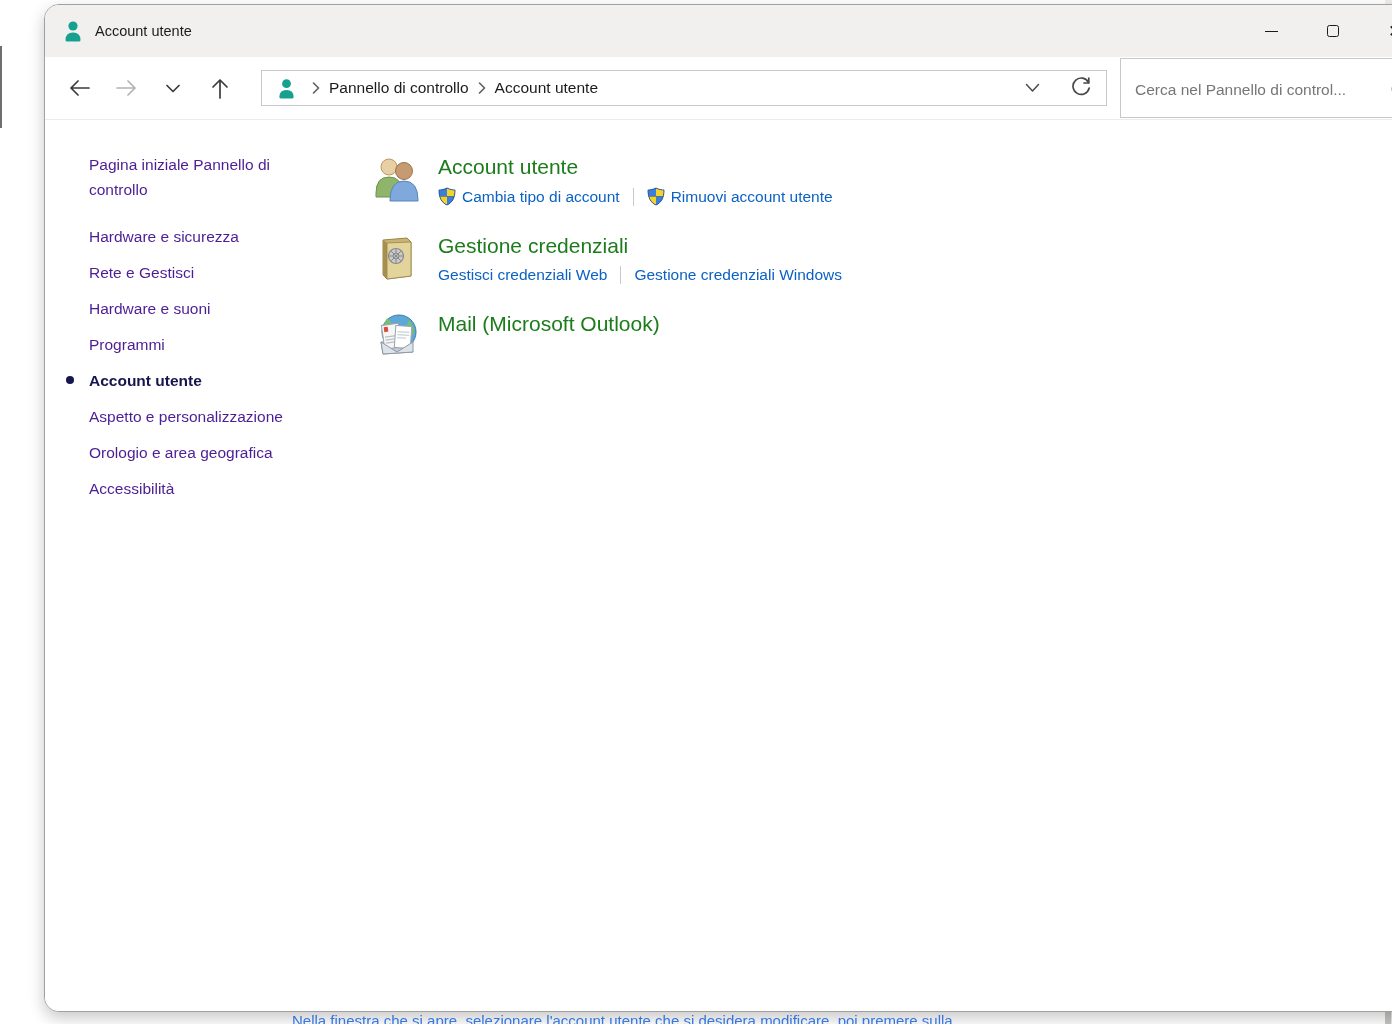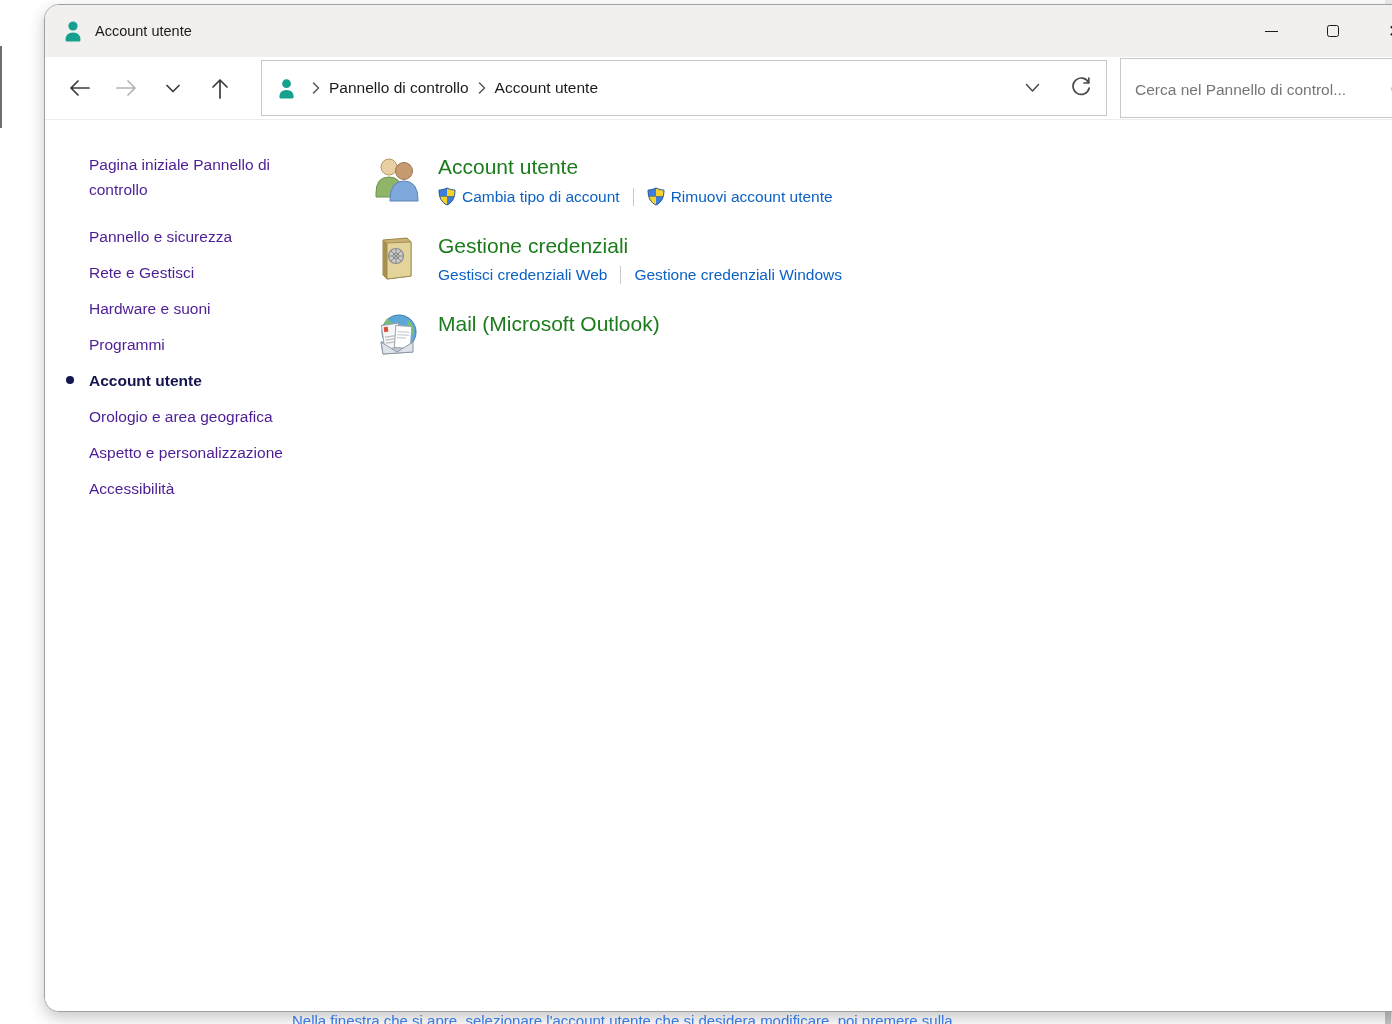--- a/index.html
+++ b/index.html
@@ -50,21 +50,21 @@
   
   .toolbar {
     height:63px; background:#ffffff; display:flex; align-items:center;
     border-bottom:1px solid #ececec; flex:0 0 auto; padding-left:14px;
   }
   .nav-btn {
     width:40px; height:40px; display:flex; align-items:center; justify-content:center;
     background:transparent; border:none; margin-right:7px;
   }
   .addressbar {
-    margin-left:14px; width:846px; height:56px; border:1px solid #c8c8c8;
+    margin-left:14px; width:846px; height:36px; border:1px solid #c8c8c8;
     background:#fff; display:flex; align-items:center; padding:12px 14px;
   }
   .addressbar .loc-icon { width:21px; height:21px; margin-right:6px; }
   .crumb-sep { margin:0 9px; display:flex; align-items:center; }
   .crumb { font-size:15.5px; color:#1b1b1b; white-space:nowrap; cursor:default; }
   .addr-right { margin-left:auto; display:flex; align-items:center; gap:30px; }
 
   .searchbox {
     margin-left:13px; width:302px; height:60px; border:1px solid #c8c8c8;
     background:#fff; display:flex; align-items:center; padding:4px 12px 0 14px;
@@ -204,30 +204,30 @@
         <circle cx="8" cy="8" r="5.4" stroke="#5a5a5a" stroke-width="2" fill="none"></circle>
         <path d="M12.2 12.2 L17 17" stroke="#5a5a5a" stroke-width="2.6" stroke-linecap="round"></path>
       </svg>
     </div>
   </div>
 
   <div class="content">
 
     <div class="sidebar">
       <div class="side-item first">Pagina iniziale Pannello di controllo</div>
-      <div class="side-item">Pannello e sicurezza</div>
+      <div class="side-item">Hardware e sicurezza</div>
       <div class="side-item">Rete e Gestisci</div>
       <div class="side-item">Hardware e suoni</div>
       <div class="side-item">Programmi</div>
       <div class="side-item active">
         <span class="bullet"></span>
         <span>Account utente</span>
       </div>
+      <div class="side-item">Aspetto e personalizzazione</div>
       <div class="side-item">Orologio e area geografica</div>
-      <div class="side-item">Aspetto e personalizzazione</div>
       <div class="side-item">Accessibilità</div>
     </div>
 
     <div class="main">
 
       <div class="section">
         <svg class="sec-icon" viewBox="0 0 48 48">
           <circle cx="16" cy="12" r="8" fill="#e9cfa4" stroke="#b99a66" stroke-width="1"></circle>
           <path d="M3 38 Q3 22 16 22 Q29 22 29 38 L29 42 L3 42 Z" fill="#8fb56a" stroke="#6d934c" stroke-width="1"></path>
           <circle cx="31" cy="16" r="8.5" fill="#c79b72" stroke="#9a744e" stroke-width="1"></circle>

